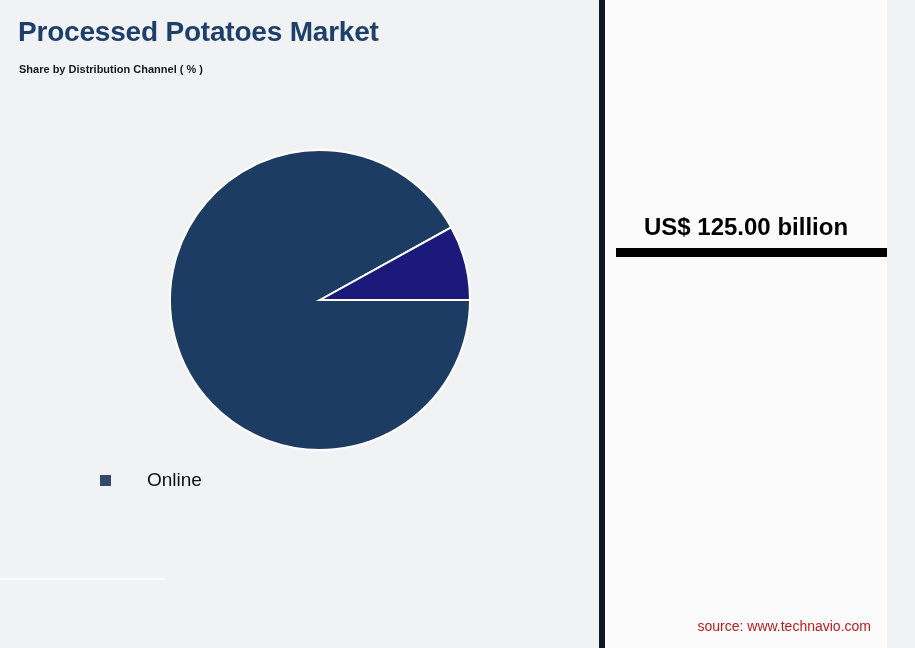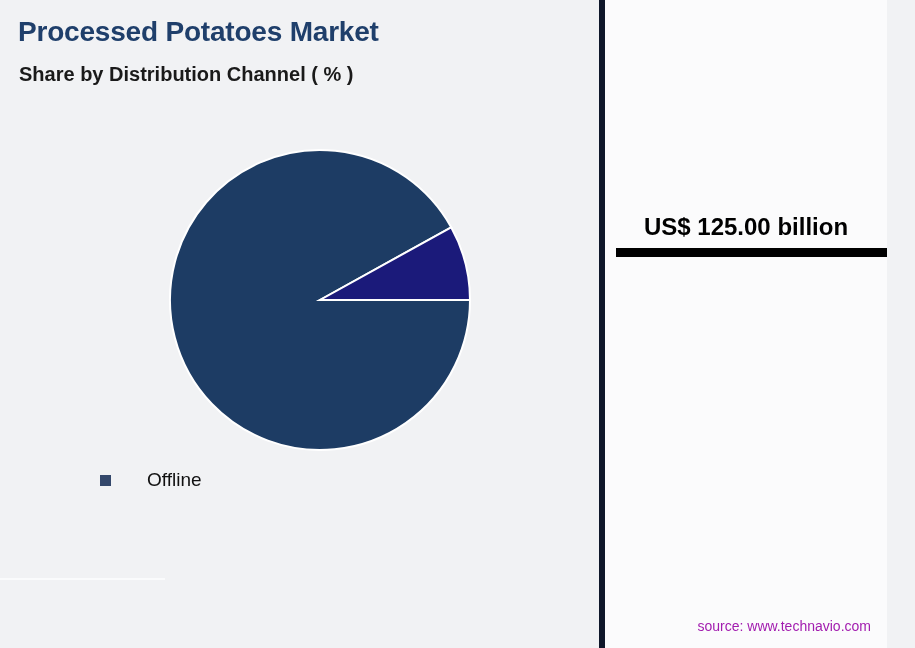--- a/index.html
+++ b/index.html
@@ -36,21 +36,21 @@
     font-size: 28px;
     font-weight: bold;
     color: #1f3f6b;
     letter-spacing: -0.2px;
     white-space: nowrap;
   }
   .subtitle {
     position: absolute;
     left: 19px;
     top: 63px;
-    font-size: 20px;
+    font-size: 11px;
     font-weight: bold;
     color: #1a1a1a;
     white-space: nowrap;
   }
 
   
   .pie-wrap {
     position: absolute;
     left: 170px;
     top: 150px;
@@ -136,21 +136,21 @@
     line-height: 34px;
     color: #000000;
   }
   .source {
     position: absolute;
     left: 0;
     right: 16px;
     bottom: 14px;
     text-align: right;
     font-size: 14px;
-    color: #a21caf;
+    color: #b91c1c;
     white-space: nowrap;
   }
 </style>
 </head>
 <body>
 
 <div class="canvas">
 
   <div class="chart-area">
 
@@ -162,21 +162,21 @@
 
         <path id="slice-offline" fill="#1d3c64" stroke="#ffffff" stroke-width="2" d="M 150 150 L 281.19 77.28 A 150 150 0 1 0 300.00 150.00 Z"></path>
 
         <path id="slice-online" fill="#1b1a7a" stroke="#ffffff" stroke-width="2" d="M 150 150 L 300.00 150.00 A 150 150 0 0 0 281.19 77.28 Z"></path>
       </svg>
     </div>
 
     <div class="legend">
       <div class="legend-row">
         <span class="legend-swatch" style="background:#34486b"></span>
-        <span class="legend-label">Offline</span>
+        <span class="legend-label">Online</span>
       </div>
     </div>
 
     <div class="hr-faint"></div>
   </div>
 
   <div class="side-panel">
     <div class="callout-value">US$ 125.00 billion</div>
     <div class="callout-rule" style="background: rgb(0, 0, 0);"></div>
     <div class="source">source: www.technavio.com</div>

